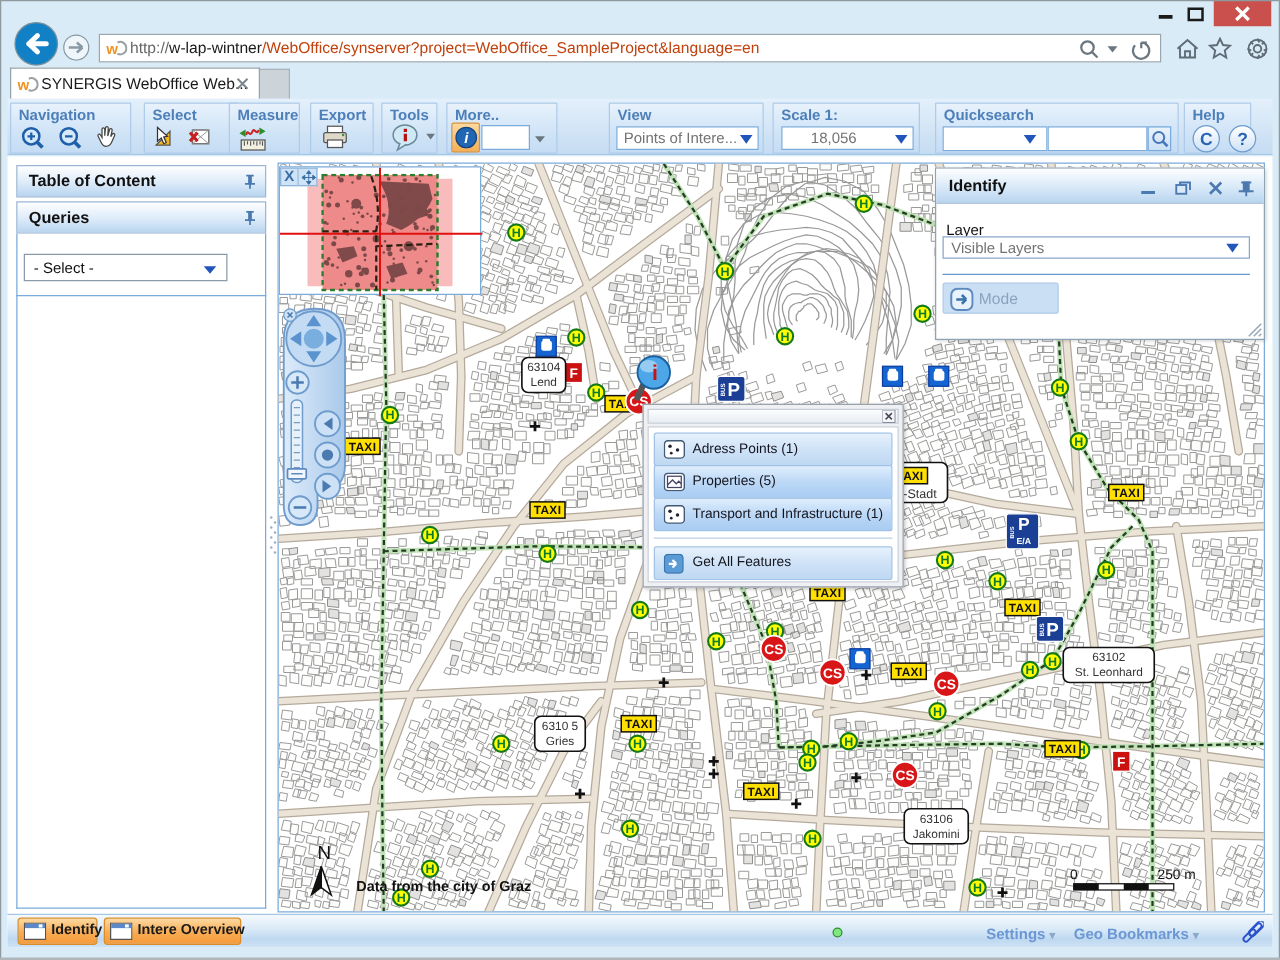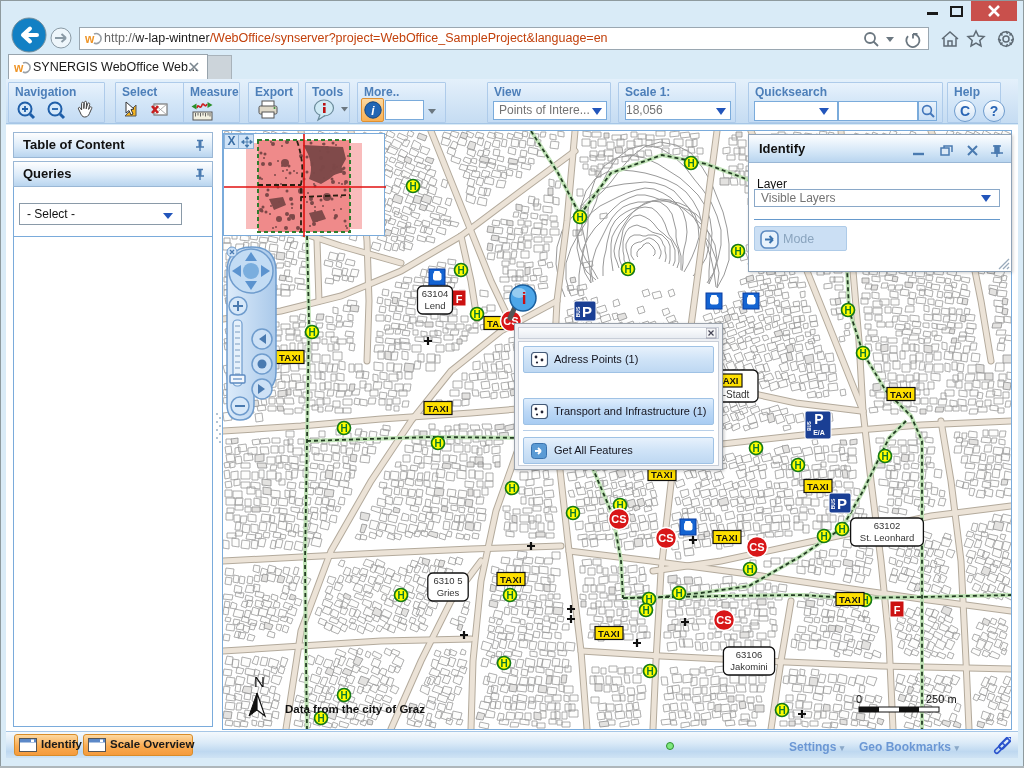--- a/index.html
+++ b/index.html
@@ -131,21 +131,21 @@
  <svg class="abs" style="left:69px;top:24px" width="12" height="10">
       <path d="M1,2 l4,5 4,-5 z" fill="#6b7780"></path>
     </svg>
 </div>
 <div class="grp" style="left:487px;width:124px">
  <div class="ttl">View</div>
  <div class="seld" style="left:5px;top:18px;width:114px;height:19px;line-height:17px;padding-left:5px">Points of Intere...<span class="ar"></span></div>
 </div>
 <div class="grp" style="left:618px;width:118px">
  <div class="ttl">Scale 1:</div>
- <div class="seld" style="left:6px;top:18px;width:106px;height:19px;line-height:17px;text-align:left;padding-right:22px">18,056<span class="ar"></span></div>
+ <div class="seld" style="left:6px;top:18px;width:106px;height:19px;line-height:17px;text-align:center;padding-right:22px">18,056<span class="ar"></span></div>
 </div>
 <div class="grp" style="left:748px;width:195px">
  <div class="ttl">Quicksearch</div>
  <div class="seld" style="left:5px;top:18px;width:84px;height:20px">
       <span class="ar" style="right:8px"></span>
     </div>
  <div class="abs" style="left:89px;top:18px;width:80px;height:20px;background:#fff;border:1px solid #7aabdb"></div>
  <div class="abs" style="left:169px;top:18px;width:19px;height:20px;background:linear-gradient(#eaf3fc,#cadff5);border:1px solid #7aabdb"></div>
  <svg class="abs" style="left:172px;top:21px" width="15" height="15">
       <circle cx="6" cy="6" r="4.4" fill="none" stroke="#4477bb" stroke-width="1.6"></circle>
@@ -597,20 +597,25 @@
         <rect x="0" y="0" width="10" height="10" fill="#f4f5f7" stroke="#889" stroke-width="0.8"></rect>
         <path d="M2.5,2.5 l5,5 m0,-5 l-5,5" stroke="#445" stroke-width="1.2"></path>
       </svg>
  <div style="position:absolute;left:3px;top:17px;right:3px;bottom:3px;background:#fff;border:1px solid #c8ced8"></div>
  <div class="pbtn" style="top:22px"><svg width="17" height="15" style="position:absolute;left:7px;top:5px">
           <rect x="0.5" y="0.5" width="16" height="14" rx="3" fill="#fff" stroke="#445a77" stroke-width="1.2"></rect>
           <circle cx="5" cy="5" r="1.4" fill="#223"></circle>
           <circle cx="11" cy="8" r="1.4" fill="#223"></circle>
           <circle cx="6" cy="10.5" r="1.1" fill="#223"></circle>
         </svg>Adress Points (1)</div>
+ <div class="pbtn" style="top:48px;background:linear-gradient(#dfeefd,#bcd8f6 50%,#a8ccf2)"><svg width="17" height="15" style="position:absolute;left:7px;top:5px">
+          <rect x="0.5" y="0.5" width="16" height="14" rx="3" fill="#fff" stroke="#445a77" stroke-width="1.2"></rect>
+          <rect x="3" y="3" width="11" height="9" fill="none" stroke="#446" stroke-width="1"></rect>
+          <path d="M3,10 l4,-4 3,3 2,-2 2,2" fill="none" stroke="#446" stroke-width="1"></path>
+        </svg>Properties (5)</div>
  <div class="pbtn" style="top:74px;background:linear-gradient(#dfeefd,#bcd8f6 50%,#a8ccf2)"><svg width="17" height="15" style="position:absolute;left:7px;top:5px">
           <rect x="0.5" y="0.5" width="16" height="14" rx="3" fill="#fff" stroke="#445a77" stroke-width="1.2"></rect>
           <circle cx="5" cy="5" r="1.4" fill="#223"></circle>
           <circle cx="11" cy="8" r="1.4" fill="#223"></circle>
           <circle cx="6" cy="10.5" r="1.1" fill="#223"></circle>
         </svg>Transport and Infrastructure (1)</div>
  <div style="position:absolute;left:8px;right:8px;top:106px;height:1px;background:#b8cfe8"></div>
  <div class="pbtn" style="top:113px"><svg width="16" height="16" style="position:absolute;left:7px;top:5px">
           <rect x="0.5" y="0.5" width="15" height="15" rx="3" fill="#5b9bd5" stroke="#3a72ad" stroke-width="1"></rect>
           <path d="M4,8 h6 M10,8 l-3,-3 M10,8 l-3,3" stroke="#fff" stroke-width="1.8" fill="none"></path>
@@ -667,21 +672,21 @@
     <rect x="1" y="1" width="16" height="3.5" fill="#5b88c8"></rect>
     <rect x="12" y="1.5" width="3" height="2.5" fill="#fff"></rect>
   </svg>
 <div class="abs" style="left:41px;top:738px;font-size:11.5px;font-weight:bold;color:#1a1a1a">Identify</div>
 <div class="abs" style="left:83px;top:734px;width:110px;height:22px;background:linear-gradient(#fdd9a1,#f9ab52 55%,#f59b3c);border:1px solid #d98c28;border-radius:3px"></div>
 <svg class="abs" style="left:88px;top:738px" width="18" height="14">
     <rect x="0.5" y="0.5" width="17" height="13" fill="#fff" stroke="#555" stroke-width="1"></rect>
     <rect x="1" y="1" width="16" height="3.5" fill="#5b88c8"></rect>
     <rect x="12" y="1.5" width="3" height="2.5" fill="#fff"></rect>
   </svg>
-<div class="abs" style="left:110px;top:738px;font-size:11.5px;font-weight:bold;color:#1a1a1a">Scale Overview</div>
+<div class="abs" style="left:110px;top:738px;font-size:11.5px;font-weight:bold;color:#1a1a1a">Intere Overview</div>
 <div class="abs" style="left:666px;top:742px;width:8px;height:8px;border-radius:50%;background:#7ee87e;border:1.5px solid #2e8f2e"></div>
 <div class="abs" style="left:789px;top:740px;font-size:12px;font-weight:bold;color:#6b97d4">Settings <span style="font-size:9px;color:#8aa8c8">▾</span></div>
 <div class="abs" style="left:859px;top:740px;font-size:12px;font-weight:bold;color:#6b97d4">Geo Bookmarks <span style="font-size:9px;color:#8aa8c8">▾</span></div>
 <svg class="abs" style="left:993px;top:737px" width="18" height="18">
     <g fill="none" stroke="#2a52cc" stroke-width="1.5">
       <rect x="-3" y="-2.6" width="15" height="5.2" rx="2.6" transform="translate(9,9) rotate(-45)"></rect>
       <rect x="-6" y="-2" width="12" height="4" rx="2" transform="translate(6.6,11.4) rotate(-45)"></rect>
       <rect x="-6" y="-2" width="12" height="4" rx="2" transform="translate(11.4,6.6) rotate(-45)"></rect>
     </g>
   </svg>

